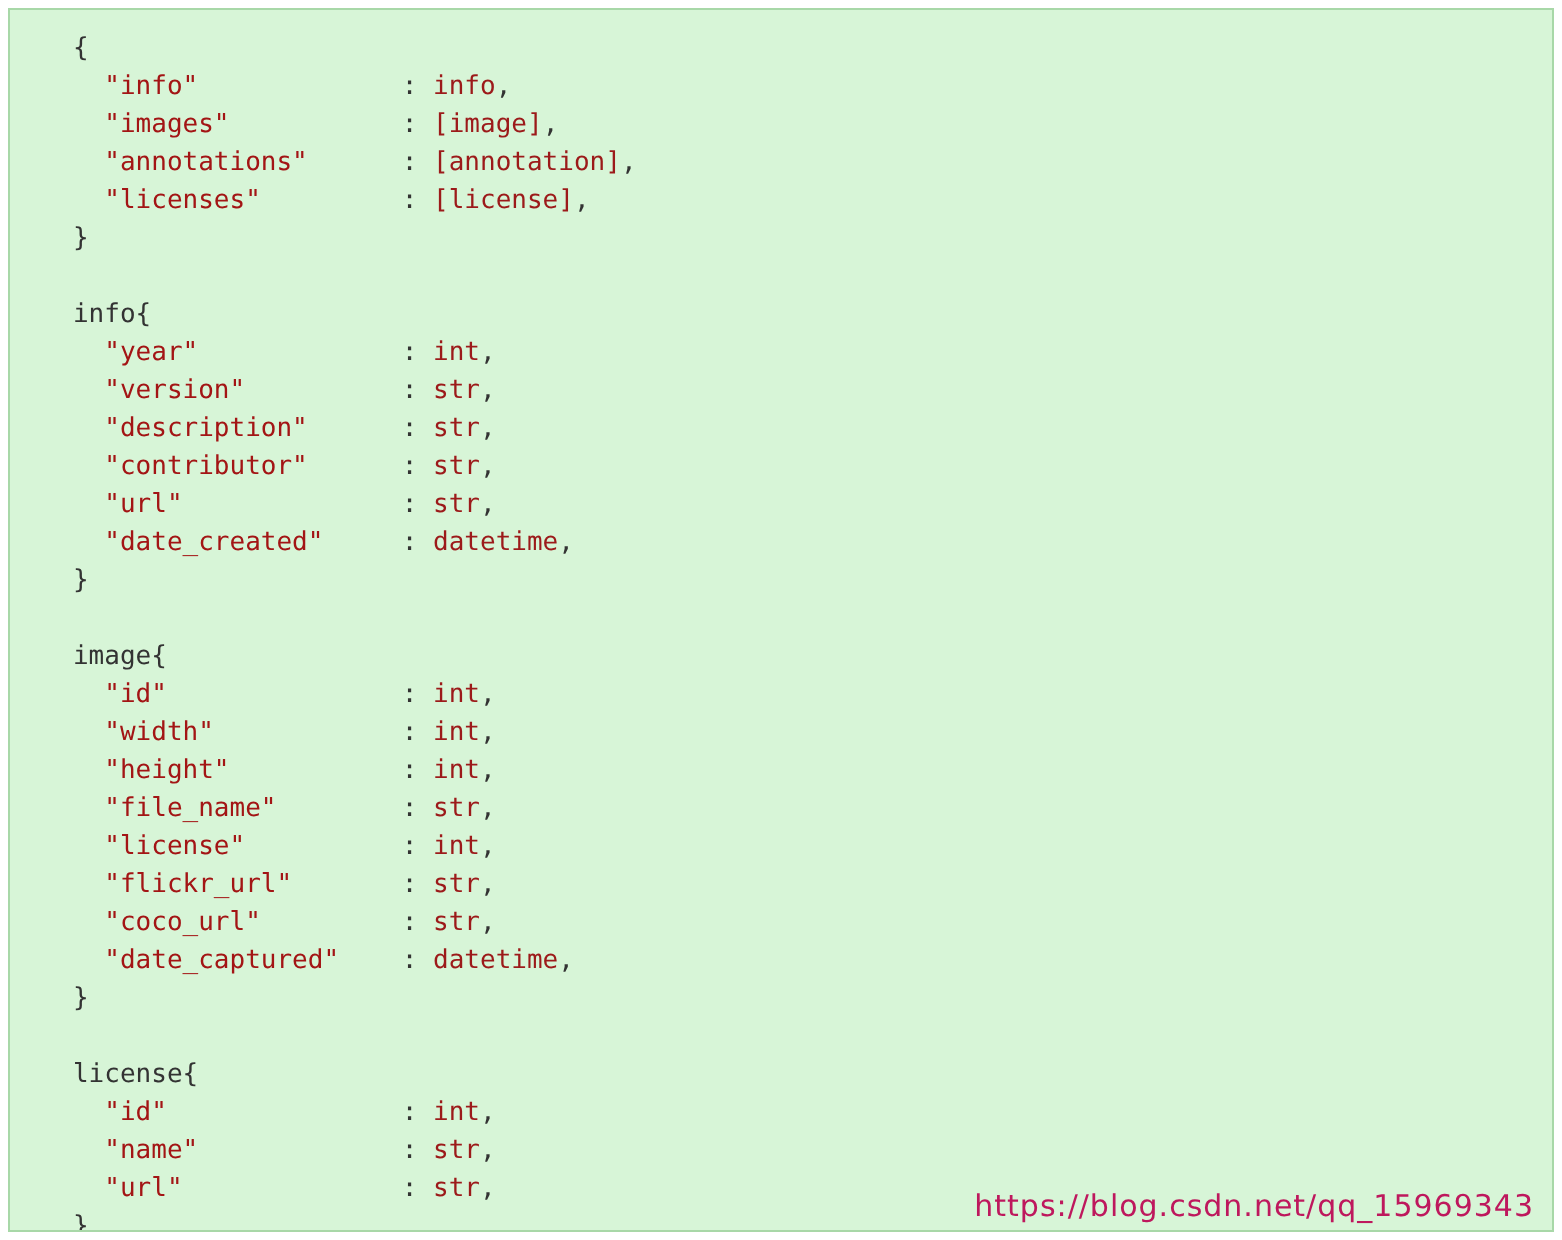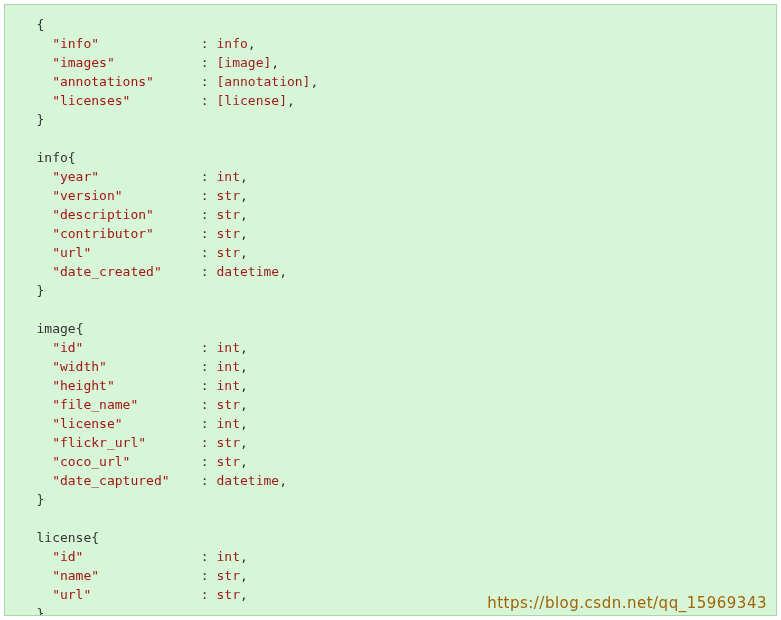--- a/index.html
+++ b/index.html
@@ -30,21 +30,21 @@
     white-space: pre;
   }
   .tok-p  { color: #333333; }   
   .tok-s  { color: #a31515; }   
   .tok-v  { color: #9c1a1a; }   
   .line   { display: block; }
   .watermark {
     position: absolute;
     right: 14px;
     bottom: 8px;
-    color: #a16207;
+    color: #be185d;
     font-family: "DejaVu Sans", Arial, sans-serif;
     font-size: 15px;
     letter-spacing: 0.5px;
     pointer-events: none;
   }
 </style>
 </head>
 <body>
 
 <div class="wrap">

